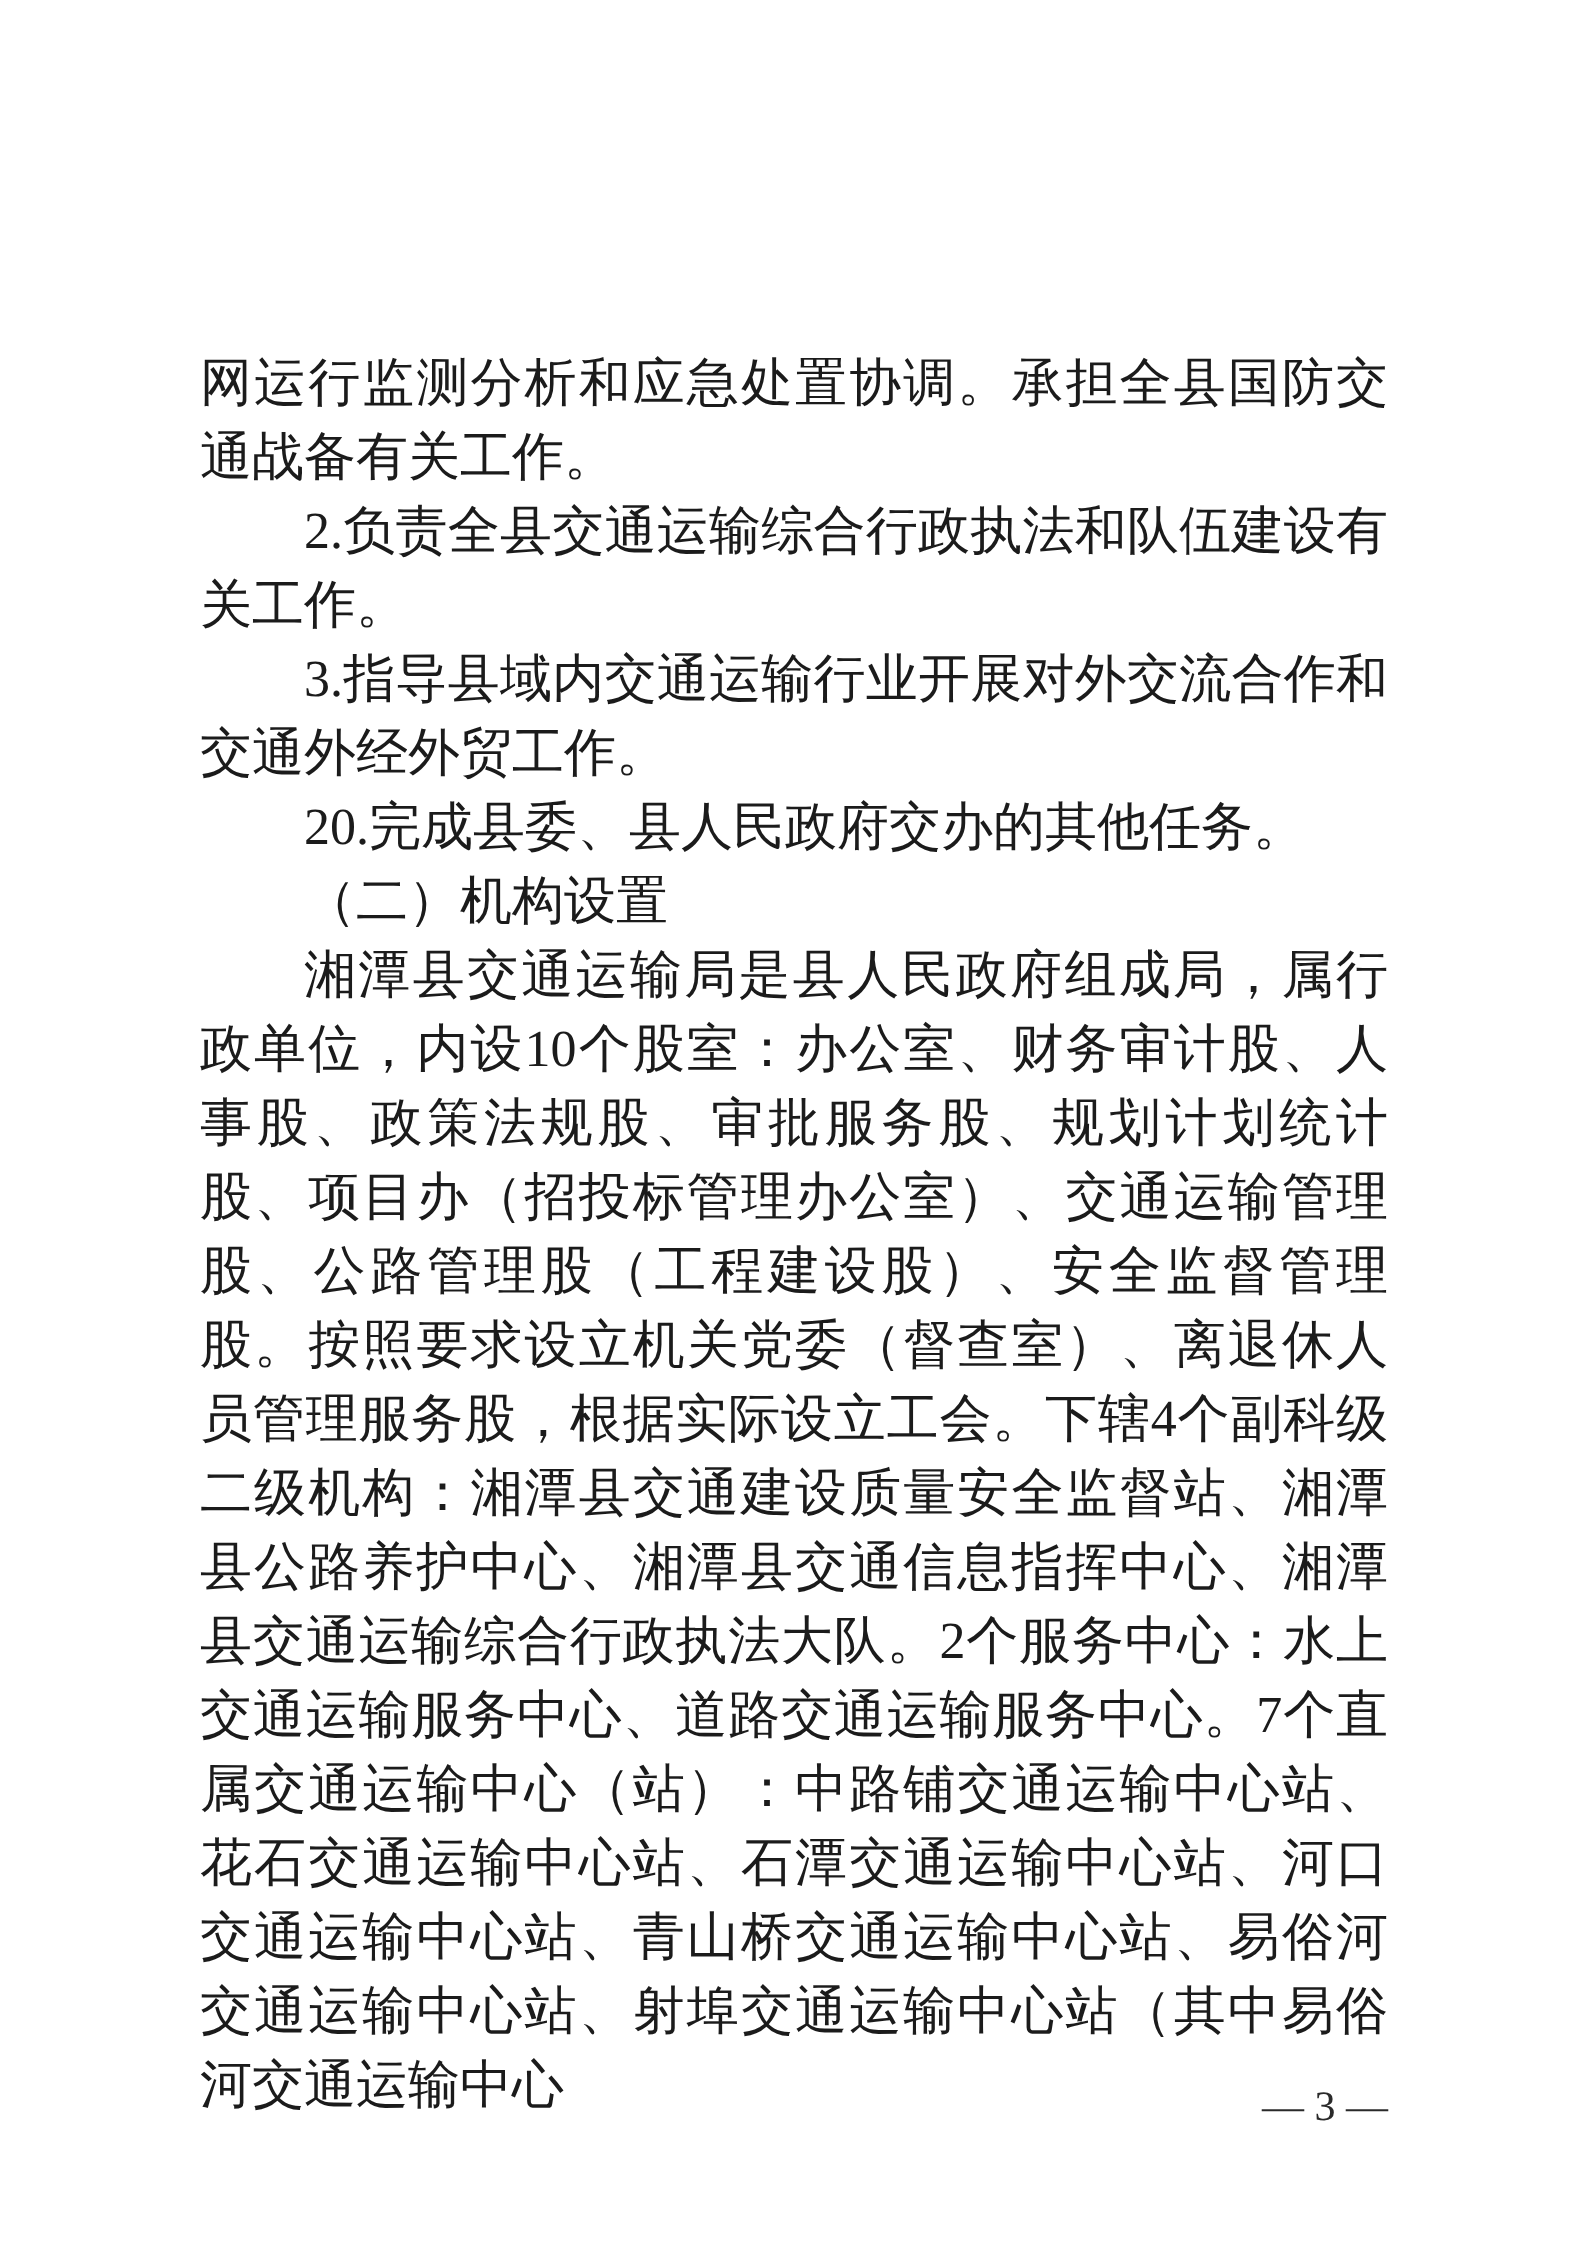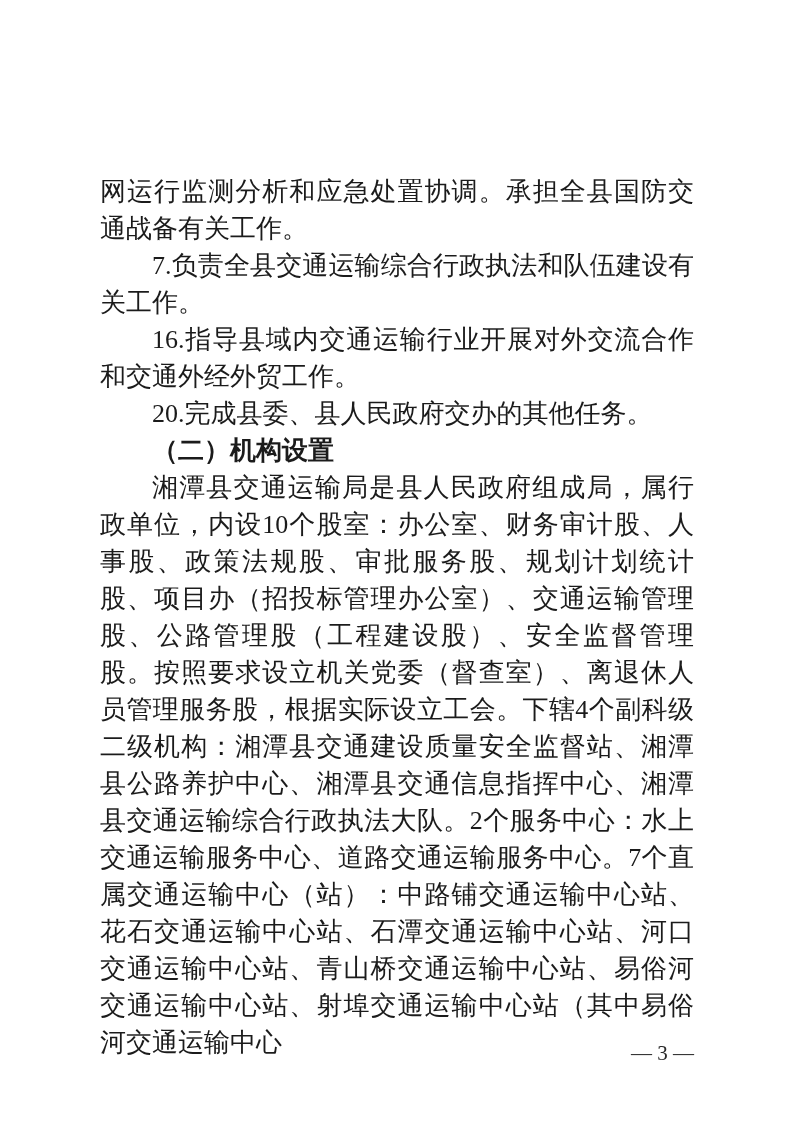--- a/index.html
+++ b/index.html
@@ -35,21 +35,21 @@
   .para {
     margin: 0;
     padding: 0;
     word-break: break-all;
   }
   .para.indent {
     text-indent: 2em;
   }
   .para.heading {
     
-    font-weight: bold;
+    font-weight: normal;
   }
   .footer {
     position: absolute;
     top: 1039px;
     left: 0;
     width: 694px;              
     text-align: right;
     font-size: 21px;
     line-height: 28px;
     color: #2a2a2a;
@@ -57,23 +57,23 @@
 </style>
 </head>
 <body>
 
 <div class="page">
 
   <div class="content">
     <p class="para">网运行监测分析和应急处置协调。承担全县国防交通战备有关工作。</p>
 
 
-    <p class="para indent">7.负责全县交通运输综合行政执法和队伍建设有关工作。</p>
+    <p class="para indent">2.负责全县交通运输综合行政执法和队伍建设有关工作。</p>
 
-    <p class="para indent">16.指导县域内交通运输行业开展对外交流合作和交通外经外贸工作。</p>
+    <p class="para indent">3.指导县域内交通运输行业开展对外交流合作和交通外经外贸工作。</p>
 
     <p class="para indent">20.完成县委、县人民政府交办的其他任务。</p>
 
     <p class="para indent heading">（二）机构设置</p>
 
     <p class="para indent">湘潭县交通运输局是县人民政府组成局，属行政单位，内设10个股室：办公室、财务审计股、人事股、政策法规股、审批服务股、规划计划统计股、项目办（招投标管理办公室）、交通运输管理股、公路管理股（工程建设股）、安全监督管理股。按照要求设立机关党委（督查室）、离退休人员管理服务股，根据实际设立工会。下辖4个副科级二级机构：湘潭县交通建设质量安全监督站、湘潭县公路养护中心、湘潭县交通信息指挥中心、湘潭县交通运输综合行政执法大队。2个服务中心：水上交通运输服务中心、道路交通运输服务中心。7个直属交通运输中心（站）：中路铺交通运输中心站、花石交通运输中心站、石潭交通运输中心站、河口交通运输中心站、青山桥交通运输中心站、易俗河交通运输中心站、射埠交通运输中心站（其中易俗河交通运输中心</p>
   </div>
 
   <div class="footer">
     <span>— 3 —</span>

